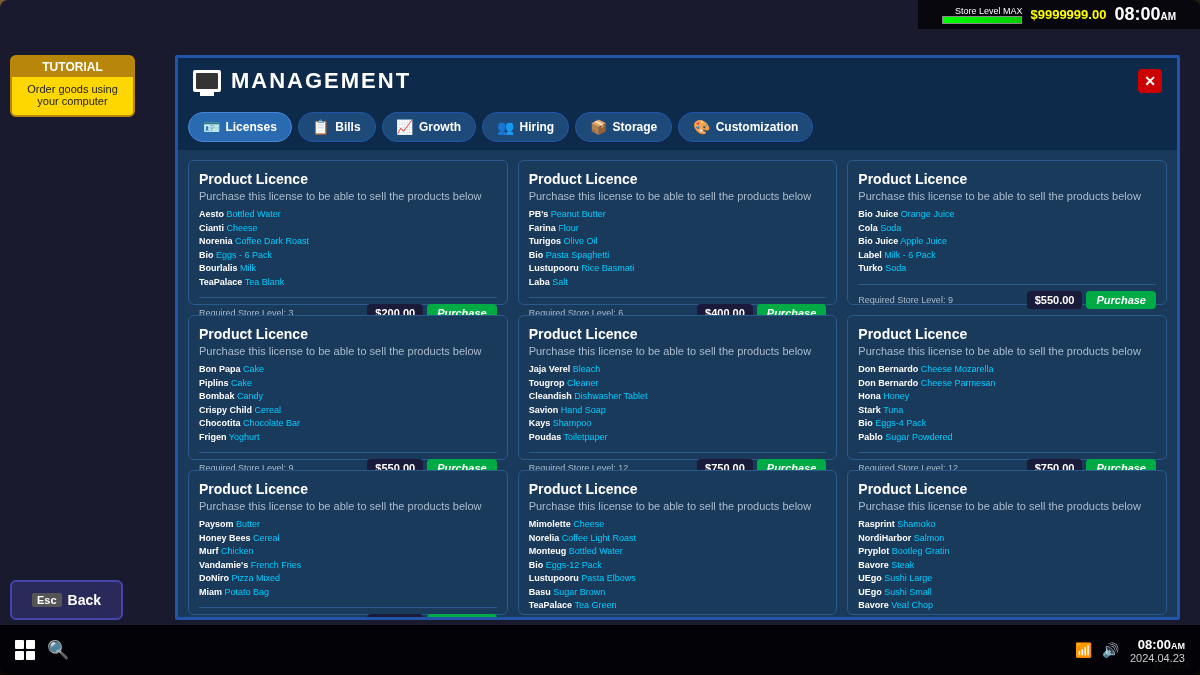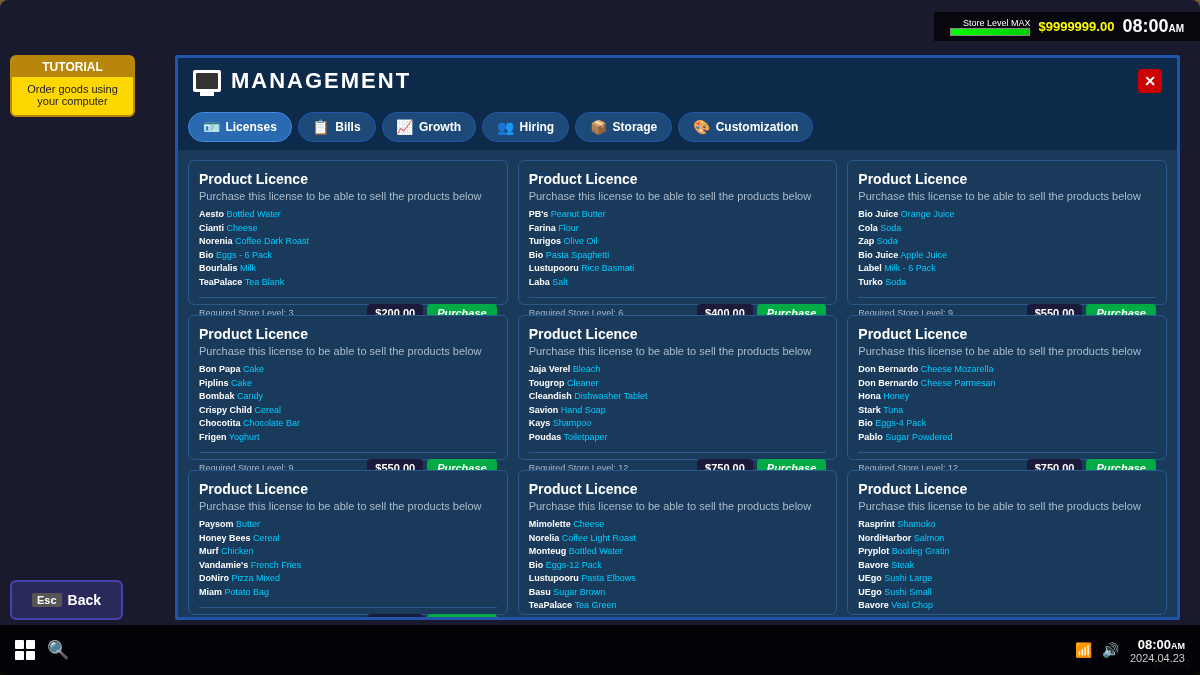--- a/index.html
+++ b/index.html
@@ -23,25 +23,25 @@
     .monitor {
       position: absolute;
       top: 0; left: 0; right: 0; bottom: 0;
       background: #1a1a2e;
       border-radius: 8px;
     }
 
     
     .top-bar {
       position: absolute;
-      top: 12px; right: 0;
+      top: 0; right: 0;
       display: flex;
       align-items: center;
       gap: 8px;
-      padding: 4px 16px;
+      padding: 4px 24px;
       background: rgba(0,0,0,0.7);
       z-index: 100;
     }
 
     .store-level-bar {
       display: flex;
       flex-direction: column;
       align-items: flex-end;
     }
 
@@ -524,21 +524,20 @@
           <button class="purchase-btn">Purchase</button>
         </div>
       </div>
     </div>
       <div class="licence-card">
       <div class="licence-title">Product Licence</div>
       <div class="licence-desc">Purchase this license to be able to sell the products below</div>
       <div class="products-list">
           <div><span class="brand-name">Bio Juice</span> <span class="product-name">Orange Juice</span></div>
           <div><span class="brand-name">Cola</span> <span class="product-name">Soda</span></div>
-          <div><span class="brand-name">Zap</span> <span class="product-name">Soda</span></div>
           <div><span class="brand-name">Bio Juice</span> <span class="product-name">Apple Juice</span></div>
           <div><span class="brand-name">Label</span> <span class="product-name">Milk - 6 Pack</span></div>
           <div><span class="brand-name">Turko</span> <span class="product-name">Soda</span></div>
         </div>
       <div class="licence-footer">
         <span class="required-level">Required Store Level: 9</span>
         <div class="price-purchase">
           <span class="price">$550.00</span>
           <button class="purchase-btn">Purchase</button>
         </div>

